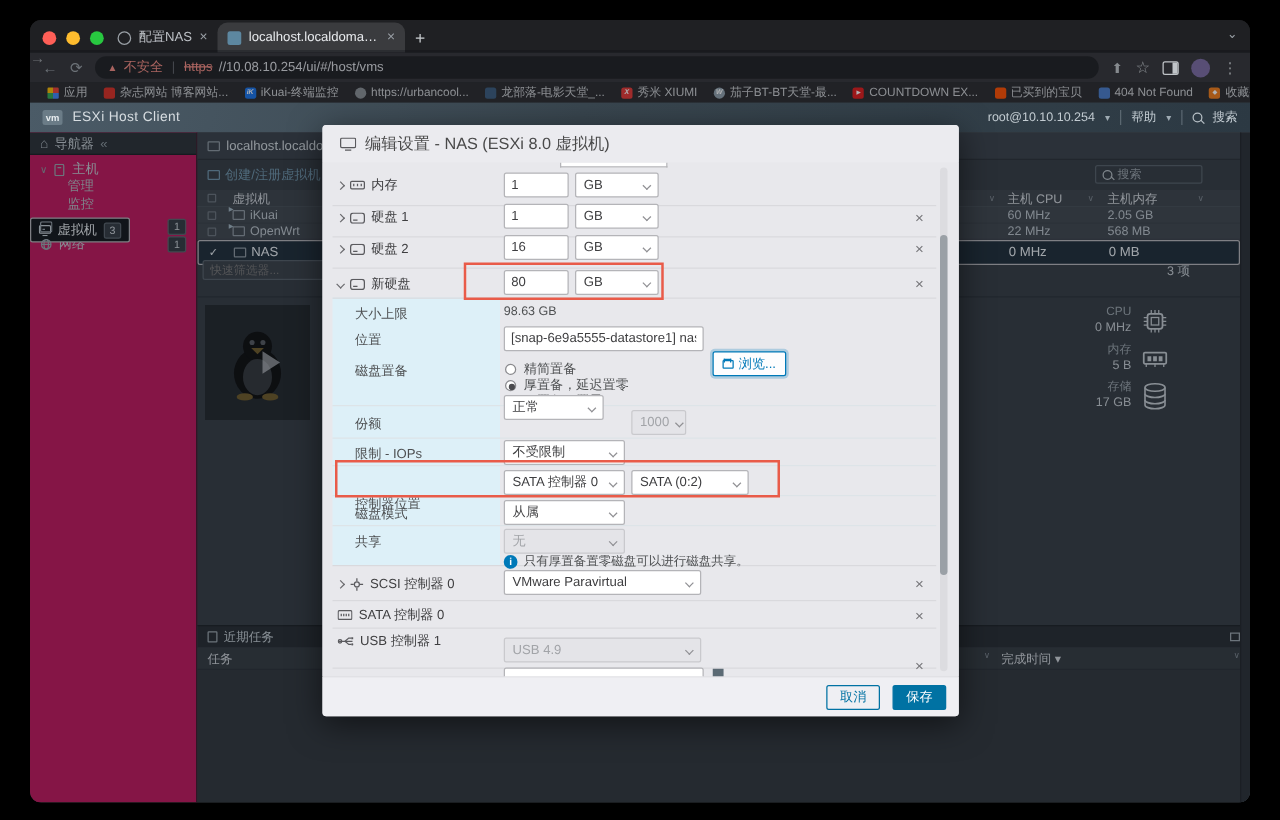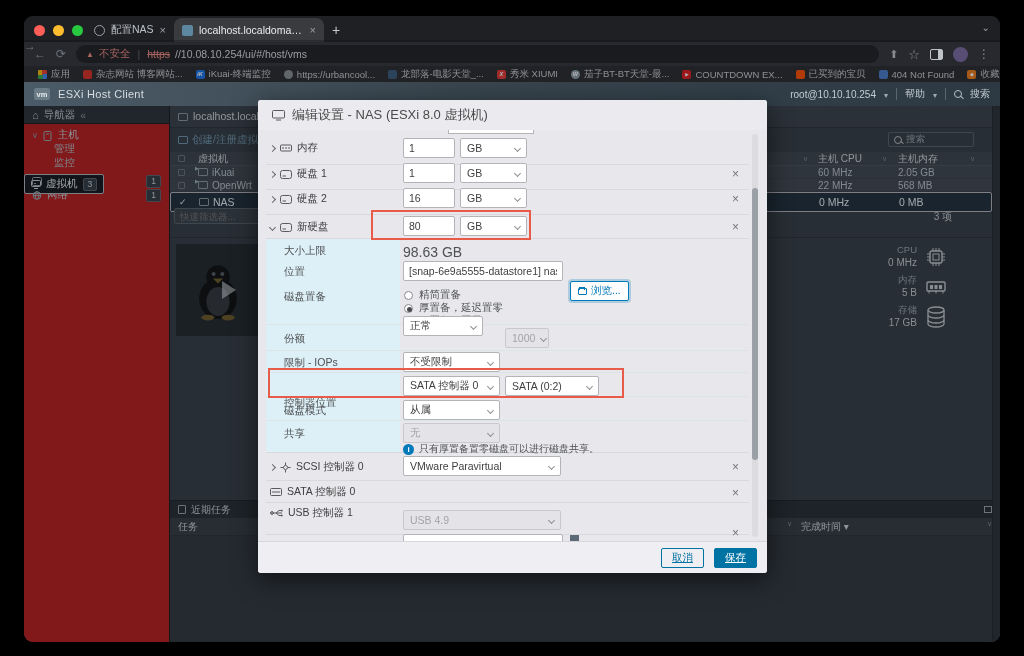--- a/index.html
+++ b/index.html
@@ -71,21 +71,21 @@
   .brand{width:16px;height:12px;background:#6b7c87;border-radius:2px;color:#e8edf0;font-size:7.5px;font-weight:bold;
     display:flex;align-items:center;justify-content:center;}
   .app-title{color:#d7dde1;font-size:11px;letter-spacing:.3px;}
   .hdr-right{margin-left:auto;display:flex;align-items:center;gap:8px;color:#c3ccd2;font-size:10px;}
   .hdr-sep{width:1px;height:12px;background:#5a6770;}
   .caret::after{content:"▾";font-size:8px;color:#9fabb3;}
   .mag{width:8px;height:8px;border:1.2px solid #b6bfc5;border-radius:50%;position:relative;flex:none;}
   .mag::after{content:"";position:absolute;width:4px;height:1.2px;background:#b6bfc5;transform:rotate(45deg);right:-3px;bottom:-1px;}
 
   .app-body{position:relative;height:536px;display:flex;}
-  .sidebar{width:146px;background:#b91c1c;border-right:1px solid #171b1f;position:relative;font-size:10.5px;color:#c3cbd1;flex:none;}
+  .sidebar{width:134px;background:#be185d;border-right:1px solid #171b1f;position:relative;font-size:10.5px;color:#c3cbd1;flex:none;}
   .nav-head{height:18px;background:#2b3137;border-bottom:1px solid #1b2024;display:flex;align-items:center;padding:0 8px;gap:5px;}
   .home-ic::after{content:"⌂";font-size:11px;color:#aeb7bd;}
   .collapse::after{content:"«";margin-left:auto;color:#8d979e;}
   .titem{height:14px;display:flex;align-items:center;gap:5px;padding:0 8px;}
   .titem.sub{padding-left:30px;height:14px;color:#b5bdc3;}
   .titem.sel{background:#14191d;color:#e4e9ec;}
   .tchev{font-size:8px;color:#8d979e;}
   .tchev::after{content:"∨";}
   .badge{margin-left:auto;border:1px solid #5a646c;background:#343c43;border-radius:2px;font-size:8.5px;
     padding:0 4px;line-height:11px;color:#cdd3d8;}
@@ -129,39 +129,39 @@
   .rightstrip{position:absolute;right:0;top:0;bottom:0;width:8px;background:#2b3137;border-left:1px solid #22272c;}
 
   .dim{position:absolute;left:0;top:24px;right:0;bottom:0;background:rgba(12,17,22,.32);}
 
   
   .modal{position:absolute;left:234px;top:18px;width:509px;height:473px;background:#e9e9ed;border-radius:3px;
     box-shadow:0 6px 26px rgba(0,0,0,.55);display:flex;flex-direction:column;}
   .m-title{height:30px;display:flex;align-items:center;gap:7px;padding:0 14px;font-size:13px;color:#4a4a4a;background:#ebebef;border-radius:3px 3px 0 0;}
   .m-body{position:relative;flex:1;overflow:hidden;background:#e8e8ec;}
   .m-footer{height:32px;background:#efeff3;border-top:1px solid #d8d8dc;display:flex;align-items:center;justify-content:flex-end;gap:10px;padding:0 10px;border-radius:0 0 3px 3px;}
-  .btn{height:20px;padding:0 10px;font-size:10.5px;border-radius:2px;display:flex;align-items:center;text-decoration:underline;}
+  .btn{height:20px;padding:0 10px;font-size:10.5px;border-radius:2px;display:flex;align-items:center;}
   .btn.cancel{border:1px solid var(--save);color:var(--save);background:transparent;}
   .btn.save{background:var(--save);color:#fff;border:1px solid var(--save);}
 
   .mrow-border{position:absolute;left:8px;right:18px;height:1px;background:#d9d9dd;}
   .cyan{position:absolute;left:8px;top:108px;width:134px;height:214px;background:#ddf0f8;}
   .lbl-top{position:absolute;left:12px;display:flex;align-items:center;gap:5px;font-size:10.5px;color:#3e3e40;}
   .lbl-sub{position:absolute;left:26px;font-size:10.5px;color:#4e5052;}
   .exp{width:5px;height:5px;border-right:1.2px solid #6a6a6e;border-bottom:1.2px solid #6a6a6e;flex:none;}
   .exp.r{transform:rotate(-45deg);}
   .exp.d{transform:rotate(45deg);}
   .mico{color:#5a5a5e;display:flex;}
   .inp{position:absolute;height:20px;background:#fff;border:1px solid #b4b4b8;border-radius:2px;font-size:10.5px;color:#3e3e40;padding:0 5px;outline:none;}
   .sel{position:absolute;height:20px;background:#fff;border:1px solid #b4b4b8;border-radius:2px;font-size:10.5px;color:#3e3e40;display:flex;align-items:center;justify-content:space-between;padding:0 6px;}
   .sel .chev, .selchev{width:5px;height:5px;border-right:1.2px solid #909094;border-bottom:1.2px solid #909094;transform:rotate(45deg);flex:none;margin-left:6px;}
   .sel.dis{background:#e4e4e8;color:#a2a4a8;border-color:#c9c9cd;}
   .xdel{position:absolute;left:474px;color:#76767a;font-size:12px;line-height:1;}
   .xdel::after{content:"×";}
-  .statictext{position:absolute;font-size:14px;color:#4e5052;text-align:right;}
+  .statictext{position:absolute;font-size:10px;color:#4e5052;text-align:right;}
   .browse{position:absolute;height:20px;border:1px solid var(--accent);box-shadow:0 0 0 2px rgba(0,121,184,.25);
     border-radius:2px;background:#fdfdfe;color:var(--accent);font-size:10.5px;display:flex;align-items:center;gap:4px;padding:0 7px;margin-top:20px;}
   .fold2{width:9px;height:7px;border:1px solid var(--accent);border-radius:1px;position:relative;}
   .fold2::before{content:"";position:absolute;top:-2px;left:0;width:4px;height:2px;border:1px solid var(--accent);border-bottom:none;}
   .radio{position:absolute;display:flex;align-items:center;gap:6px;font-size:10.5px;color:#4e5052;}
   .rad{width:9px;height:9px;border:1px solid #8a8a8e;border-radius:50%;background:#fff;position:relative;flex:none;}
   .rad.on::after{content:"";position:absolute;left:2px;top:2px;width:5px;height:5px;border-radius:50%;background:#4a4a4e;}
   .info{position:absolute;display:flex;align-items:center;gap:5px;font-size:10px;color:#4e5052;}
   .info-ic{width:11px;height:11px;border-radius:50%;background:var(--accent);color:#fff;font-size:8px;font-weight:bold;
     display:flex;align-items:center;justify-content:center;flex:none;}

